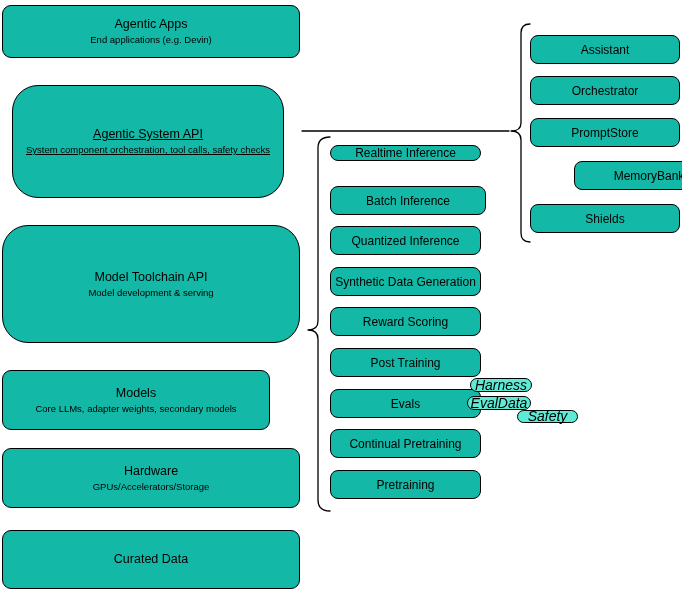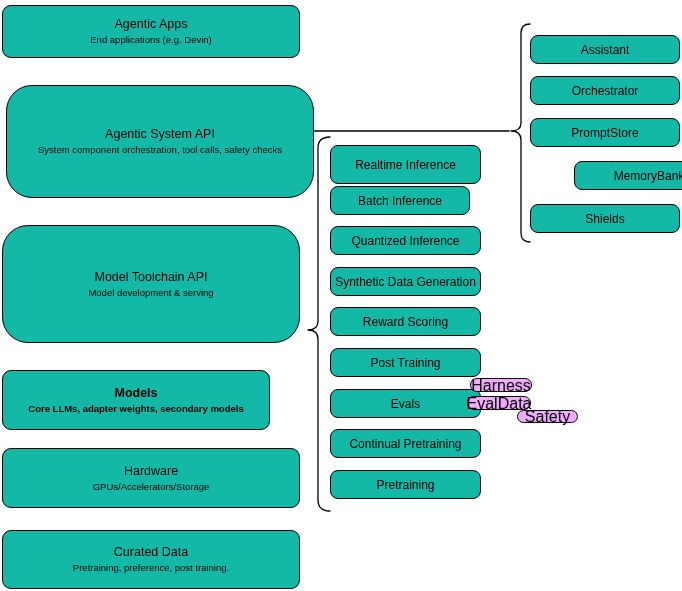--- a/index.html
+++ b/index.html
@@ -47,74 +47,74 @@
     margin-top: 2px;
   }
   .node.small {
     border-radius: 8px;
     font-size: 12px;
     line-height: 14px;
   }
   .pill {
     position: absolute;
     box-sizing: border-box;
-    background: #f0abfc;
+    background: #5eead4;
     border: 1.3px solid #000000;
     border-radius: 8px;
     display: flex;
     align-items: center;
     justify-content: center;
-    font-size: 16px;
+    font-size: 14px;
     line-height: 11px;
     z-index: 3;
+    font-style: italic;
   }
 </style>
 </head>
 <body>
 
 <div class="canvas">
 
   <svg class="connectors" viewBox="0 0 682 591">
     <path d="M302 131 L509 131"></path>
     <path d="M330 137 Q318 137 318 148 L318 321 Q318 330 308 330 Q318 330 318 339 L318 500 Q318 511 330 511"></path>
     <path d="M530 24 Q521 24 521 33 L521 123 Q521 131 511 131 Q521 131 521 140 L521 233 Q521 242 530 242"></path>
   </svg>
 
   <div class="node big" style="left:2px; top:5px; width:298px; height:53px;">
     <div class="title">Agentic Apps</div>
     <div class="subtitle">End applications (e.g. Devin)</div>
   </div>
 
-  <div class="node big xl" style="left:6px; top:85px; width:308px; height:113px;">
+  <div class="node big xl" style="left:12px; top:85px; width:272px; height:113px;text-decoration:underline;">
     <div class="title">Agentic System API</div>
     <div class="subtitle">System component orchestration, tool calls, safety checks</div>
   </div>
 
   <div class="node big xl" style="left:2px; top:225px; width:298px; height:118px;">
     <div class="title">Model Toolchain API</div>
     <div class="subtitle">Model development &amp; serving</div>
   </div>
 
-  <div class="node big" style="left:2px; top:370px; width:268px; height:60px;font-weight:bold;">
+  <div class="node big" style="left:2px; top:370px; width:268px; height:60px;">
     <div class="title">Models</div>
     <div class="subtitle">Core LLMs, adapter weights, secondary models</div>
   </div>
 
   <div class="node big" style="left:2px; top:448px; width:298px; height:60px;">
     <div class="title">Hardware</div>
     <div class="subtitle">GPUs/Accelerators/Storage</div>
   </div>
 
   <div class="node big" style="left:2px; top:530px; width:298px; height:59px;">
     <div class="title">Curated Data</div>
-    <div class="subtitle">Pretraining, preference, post training.</div>
   </div>
 
-  <div class="node small" style="left:330px; top:145px; width:151px; height:39px;">Realtime Inference</div>
-  <div class="node small" style="left:330px; top:186px; width:140px; height:29px;">Batch Inference</div>
+  <div class="node small" style="left:330px; top:145px; width:151px; height:16px;">Realtime Inference</div>
+  <div class="node small" style="left:330px; top:186px; width:156px; height:29px;">Batch Inference</div>
   <div class="node small" style="left:330px; top:226px; width:151px; height:29px;">Quantized Inference</div>
   <div class="node small" style="left:330px; top:267px; width:151px; height:29px;">Synthetic Data Generation</div>
   <div class="node small" style="left:330px; top:307px; width:151px; height:29px;">Reward Scoring</div>
   <div class="node small" style="left:330px; top:348px; width:151px; height:29px;">Post Training</div>
   <div class="node small" style="left:330px; top:389px; width:151px; height:29px;">Evals</div>
   <div class="node small" style="left:330px; top:429px; width:151px; height:29px;">Continual Pretraining</div>
   <div class="node small" style="left:330px; top:470px; width:151px; height:29px;">Pretraining</div>
 
   <div class="pill" style="left:470px; top:378px; width:62px; height:14px;">Harness</div>
   <div class="pill" style="left:467px; top:396px; width:64px; height:14px;">EvalData</div>

